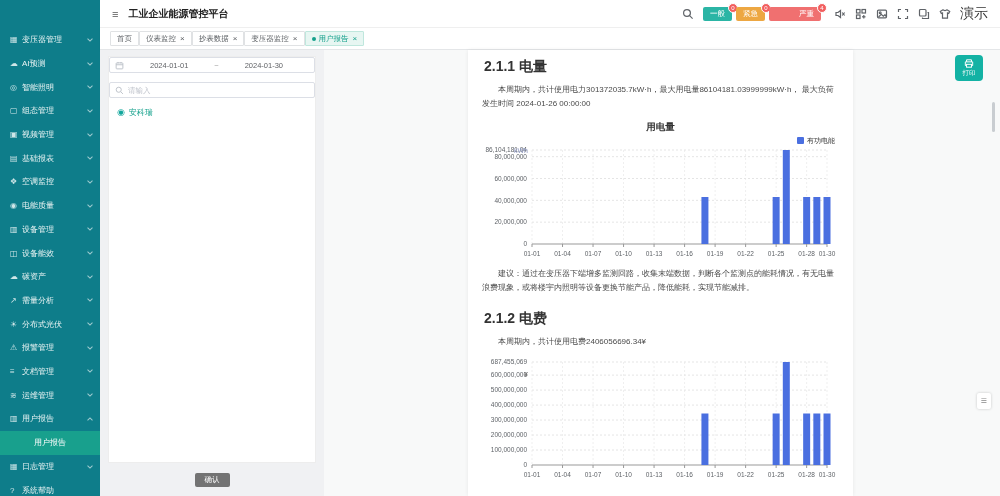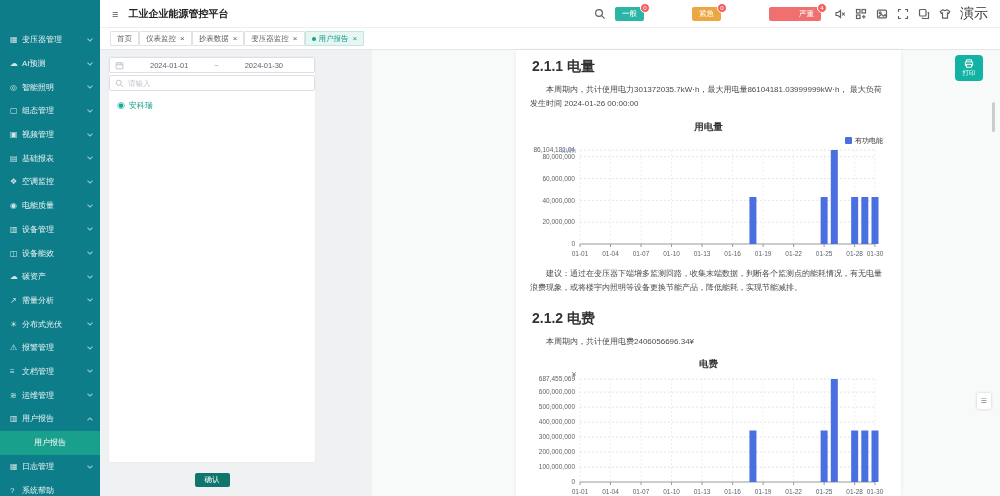--- a/index.html
+++ b/index.html
@@ -39,40 +39,40 @@
   .tabbar { height:22px; background:#fff; border-bottom:1px solid #e4e6e8;
     display:flex; align-items:center; padding:0 10px; flex:none;
     box-shadow:0 1px 2px rgba(0,0,0,.04); }
   .tab { display:flex; align-items:center; gap:3px; height:15px; padding:0 6px;
     border:1px solid #e0e2e4; background:#fff; font-size:7.5px; color:#5a5e62;
     cursor:pointer; border-radius:1px; white-space:nowrap; }
   .tab.active { background:#e7f6f2; border-color:#bfe7dd; color:#13a08b; }
   .tab .dot { width:4px; height:4px; border-radius:50%; background:#13a08b; }
   .tab .x { font-size:8px; color:inherit; margin-left:1px; }
 
-  .content { flex:1; display:flex; background:#f0f1f3; position:relative; min-height:0;gap:48px; }
+  .content { flex:1; display:flex; background:#f0f1f3; position:relative; min-height:0; }
 
   
   .left-col { width:224px; flex:none; display:flex; flex-direction:column; padding:6px 8px 0 8px; }
   .panel { background:#fff; flex:1; border:1px solid #ededed; padding:0; min-height:0; }
   .box { height:16px; border:1px solid #dcdfe6; border-radius:2px; background:#fff;
     display:flex; align-items:center; padding:0 5px; font-size:7.5px; color:#606266; }
-  .box + .box { margin-top:2px; }
+  .box + .box { margin-top:9px; }
   .box .dval { flex:1; text-align:center; cursor:pointer; }
   .box .sep { color:#999; }
   .box svg { width:9px; height:9px; stroke:#b9bec6; fill:none; stroke-width:1.2; flex:none; }
   .box input { border:none; outline:none; flex:1; font-size:7.5px; margin-left:4px;
     font-family:inherit; color:#333; background:transparent; }
   .box input::placeholder { color:#c0c4cc; }
   .tree { padding:9px 0 0 8px; }
   .tree-node { display:flex; align-items:center; gap:4px; font-size:8px;
     color:#13a08b; cursor:pointer; }
   .tree-node .ti { font-size:9px; line-height:9px; color:#13a79d; }
   .panel-footer { height:33px; display:flex; align-items:center; justify-content:center; flex:none; }
-  .confirm-btn { background:#0f766e; color:#fff; border:none; border-radius:2px;
+  .confirm-btn { background:#737373; color:#fff; border:none; border-radius:2px;
     height:14px; padding:0 10px; font-size:7.5px; cursor:pointer; }
 
   
   .report-wrap { flex:1; background:#f8f9f9; position:relative; min-width:0; }
   .page { margin-left:144px; width:385px; height:100%; background:#fff;
     box-shadow:0 0 4px rgba(0,0,0,.07); padding:8px 14px; overflow:hidden; }
   .h1 { font-size:9px; font-weight:bold; color:#333; margin:0 0 11px 2px; }
   .h2 { font-size:14px; font-weight:bold; color:#333; margin:0 0 0 2px; }
   .para { font-size:8px; color:#4a4a4a; line-height:1.8; text-indent:2em; margin-top:7px; }
   .chart { position:relative; margin-top:9px; }
@@ -201,21 +201,21 @@
     <header class="topbar">
       <span class="hamburger">≡</span>
       <span class="app-title">工业企业能源管控平台</span>
       <div class="top-right">
         <span class="tico">
           <svg viewBox="0 0 12 12">
               <circle cx="5" cy="5" r="3.4"></circle>
               <line x1="7.6" y1="7.6" x2="10.6" y2="10.6"></line>
             </svg>
         </span>
-        <span id="alarm-buttons" style="display:flex;align-items:center;gap:44px;">
+        <span id="alarm-buttons" style="display:flex;align-items:center;">
             <button class="alarm-btn" style="background: rgb(43, 181, 165);"><span>一般</span><span class="alarm-badge">0</span></button>
             <button class="alarm-btn" style="background: rgb(237, 167, 66);"><span>紧急</span><span class="alarm-badge">0</span></button>
             <button class="alarm-btn" style="background: rgb(240, 112, 112); padding-left: 30px;"><span>严重</span><span class="alarm-badge">4</span></button>
           </span>
         <span class="tico">
           <svg viewBox="0 0 12 12">
               <path d="M2 4.5h2l2.5-2v7l-2.5-2H2z"></path>
               <line x1="8.2" y1="4.5" x2="10.6" y2="7.5"></line>
               <line x1="10.6" y1="4.5" x2="8.2" y2="7.5"></line>
             </svg>
@@ -374,21 +374,20 @@
                 <rect x="300.81034482758616" y="4" width="7" height="94" fill="#4a6fe0"></rect>
                 <rect x="321.1551724137931" y="50.99838383527584" width="7" height="47.00161616472416" fill="#4a6fe0"></rect>
                 <rect x="331.32758620689657" y="50.99838383527584" width="7" height="47.00161616472416" fill="#4a6fe0"></rect>
                 <rect x="341.5" y="50.99838383527584" width="7" height="47.00161616472416" fill="#4a6fe0"></rect>
               </svg>
             </div>
           <p class="para">建议：通过在变压器下端增多监测回路，收集末端数据，判断各个监测点的能耗情况，有无电量浪费现象，或将楼宇内照明等设备更换节能产品，降低能耗，实现节能减排。</p>
           <div class="h2 mt12">2.1.2 电费</div>
           <p class="para">本周期内，共计使用电费2406056696.34¥</p>
           <div class="chart">
-              <div class="chart-title">电费</div>
               <div class="chart-unit" style="top: 13px; color: rgb(102, 102, 102);">¥</div>
               <svg width="357" height="123" viewBox="0 0 357 123" style="display: block; margin-top: 4px;">
                 <line x1="50" y1="4" x2="50" y2="107" stroke="#efefef" stroke-dasharray="2,2"></line>
                 <line x1="80.51724137931035" y1="4" x2="80.51724137931035" y2="107" stroke="#efefef" stroke-dasharray="2,2"></line>
                 <line x1="111.0344827586207" y1="4" x2="111.0344827586207" y2="107" stroke="#efefef" stroke-dasharray="2,2"></line>
                 <line x1="141.55172413793105" y1="4" x2="141.55172413793105" y2="107" stroke="#efefef" stroke-dasharray="2,2"></line>
                 <line x1="172.0689655172414" y1="4" x2="172.0689655172414" y2="107" stroke="#efefef" stroke-dasharray="2,2"></line>
                 <line x1="202.58620689655174" y1="4" x2="202.58620689655174" y2="107" stroke="#efefef" stroke-dasharray="2,2"></line>
                 <line x1="233.10344827586206" y1="4" x2="233.10344827586206" y2="107" stroke="#efefef" stroke-dasharray="2,2"></line>
                 <line x1="263.62068965517244" y1="4" x2="263.62068965517244" y2="107" stroke="#efefef" stroke-dasharray="2,2"></line>

